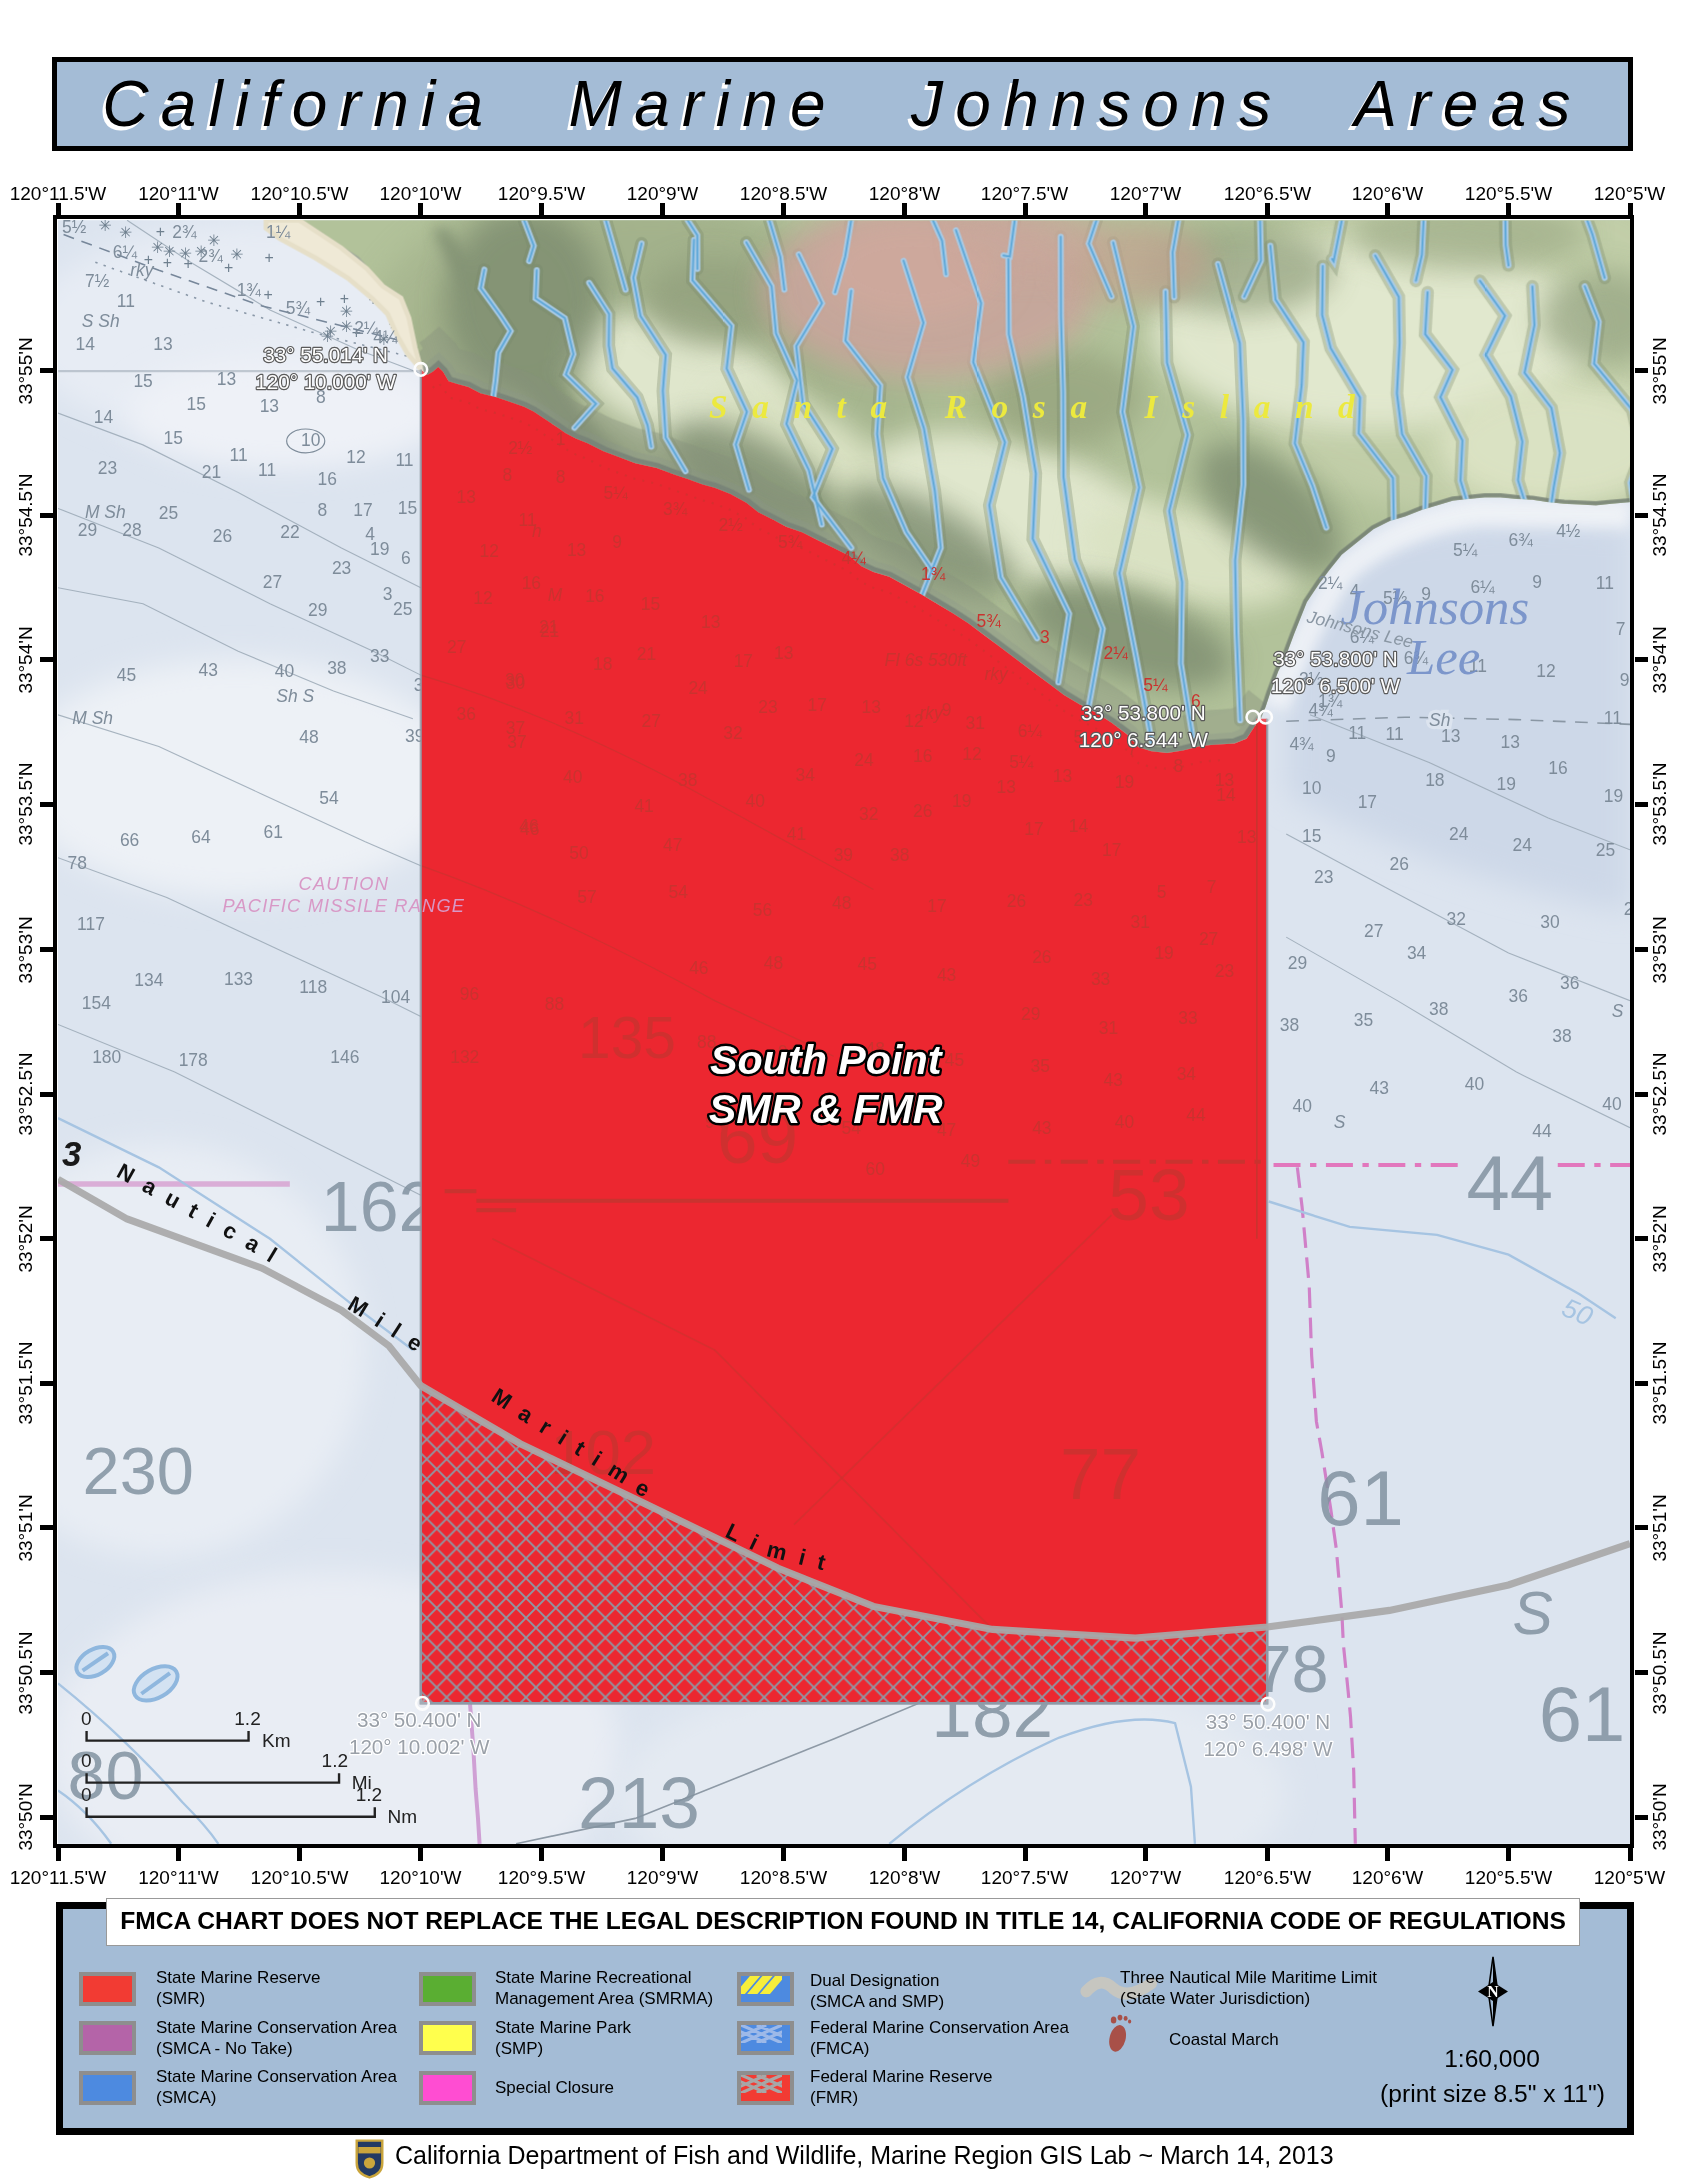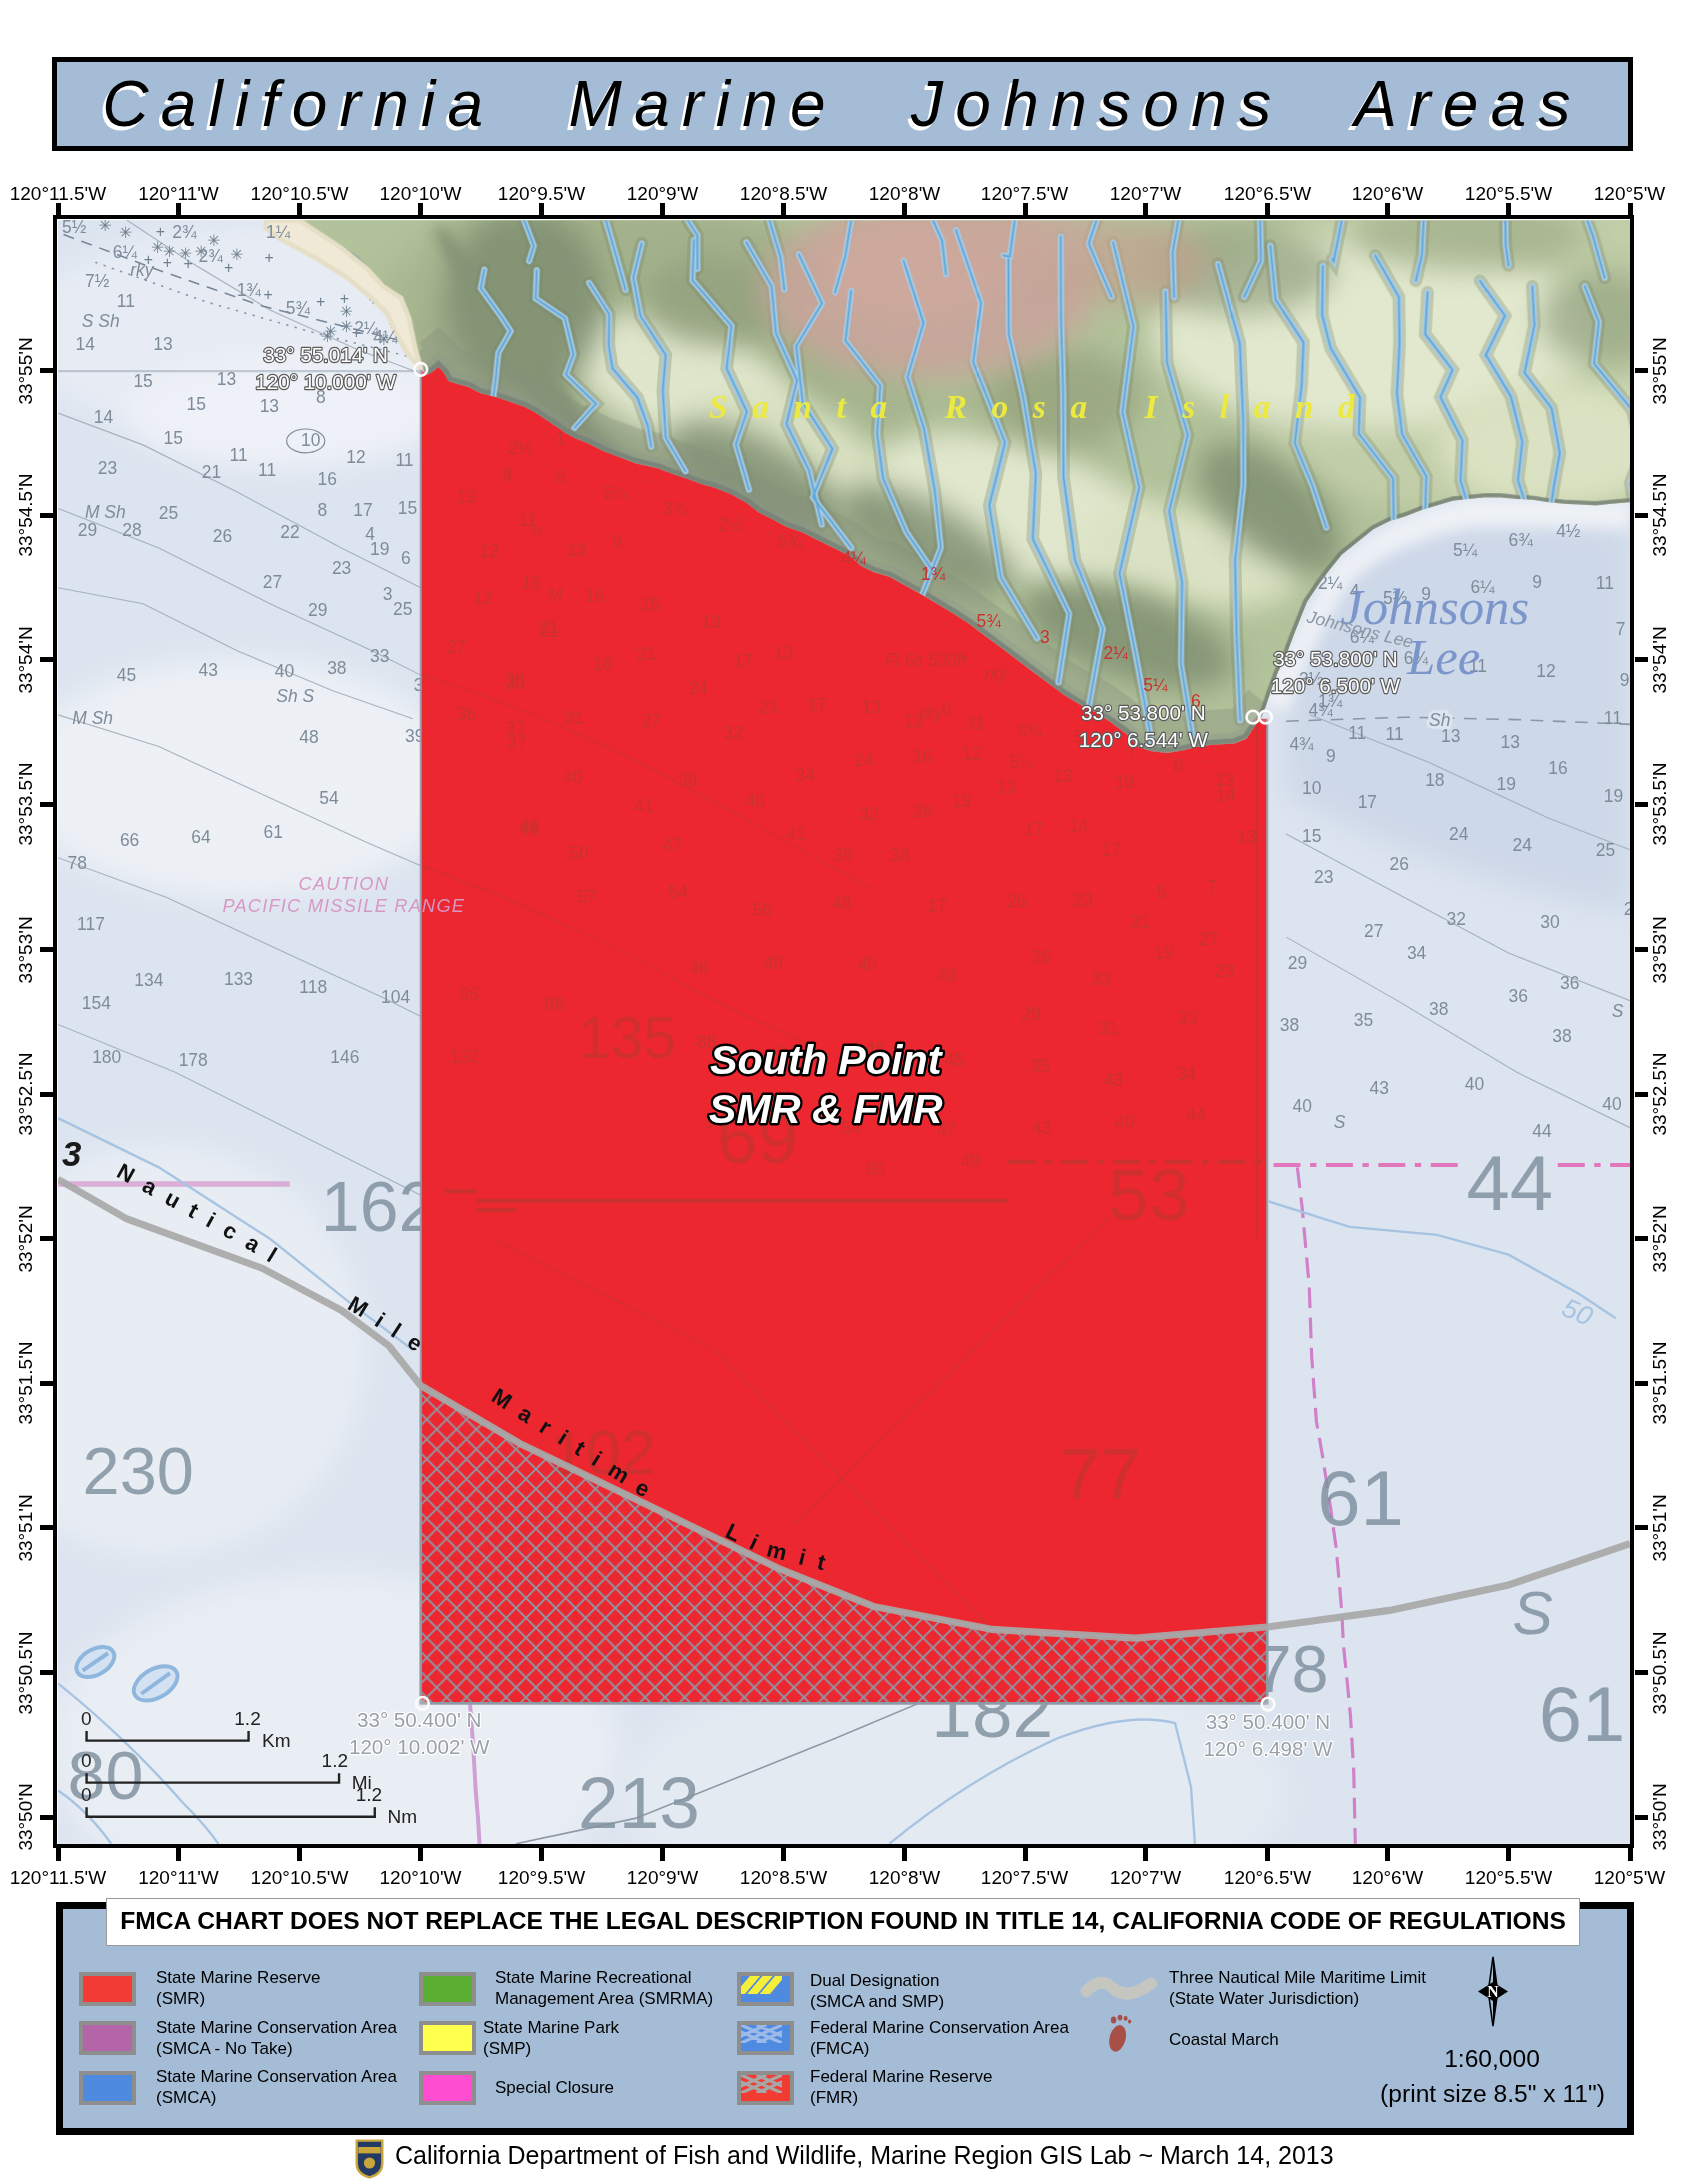--- a/index.html
+++ b/index.html
@@ -781,21 +781,21 @@
 <div class="abs" style="left:79px;top:2071px;width:49px;height:26px;background:#4d8ae0;border:4px solid #8e8e8e"></div>
 
 <div class="abs ll" style="left:156px;top:2066px">State Marine Conservation Area<br>(SMCA)</div>
 
 <div class="abs" style="left:419px;top:1972px;width:49px;height:26px;background:#5aae32;border:4px solid #8e8e8e"></div>
 
 <div class="abs ll" style="left:495px;top:1967px">State Marine Recreational<br>Management Area (SMRMA)</div>
 
 <div class="abs" style="left:419px;top:2021px;width:49px;height:26px;background:#ffff4d;border:4px solid #8e8e8e"></div>
 
-<div class="abs ll" style="left:483px;top:2017px">State Marine Park<br>(SMP)</div>
+<div class="abs ll" style="left:495px;top:2017px">State Marine Park<br>(SMP)</div>
 
 <div class="abs" style="left:419px;top:2071px;width:49px;height:26px;background:#ff4dd2;border:4px solid #8e8e8e"></div>
 
 <div class="abs ll" style="left:495px;top:2077px">Special Closure</div>
 
 <div class="abs" style="left:737px;top:1972px;width:49px;height:26px;background:#4d8ae0;border:4px solid #8e8e8e"><svg width="41" height="18" viewBox="0 0 52 23">
       <rect width="52" height="23" fill="#4d8ae0"></rect>
       <path d="M-6,28 L22,-5 M10,28 L38,-5 M26,28 L54,-5" stroke="#f7ee3a" stroke-width="10"></path>
     </svg></div>
 
@@ -812,21 +812,21 @@
       <rect width="52" height="23" fill="#f23b33"></rect>
       <path d="M0,0 L52,23 M0,23 L52,0 M-20,23 L32,0 M20,23 L72,0 M-20,0 L32,23 M20,0 L72,23" stroke="#a7a7a7" stroke-width="4"></path>
     </svg></div>
 
 <div class="abs ll" style="left:810px;top:2066px">Federal Marine Reserve<br>(FMR)</div>
 
 <svg class="abs" style="left:1080px;top:1969px" width="79" height="37" viewBox="0 0 100 46">
     <path d="M8,28 Q25,8 42,24 Q60,40 90,18" fill="none" stroke="#c6c6c0" stroke-width="15" stroke-linecap="round"></path>
   </svg>
 
-<div class="abs ll" style="left:1169px;top:1967px">Three Nautical Mile Maritime Limit<br>(State Water Jurisdiction)</div>
+<div class="abs ll" style="left:1120px;top:1967px">Three Nautical Mile Maritime Limit<br>(State Water Jurisdiction)</div>
 
 <svg class="abs" style="left:1104px;top:2012px" width="32" height="48" viewBox="0 0 40 60">
     <ellipse cx="17" cy="33" rx="10" ry="17" fill="#a85048" transform="rotate(14 17 33)"></ellipse>
     <ellipse cx="12" cy="10" rx="3.5" ry="4.5" fill="#a85048"></ellipse>
     <ellipse cx="20" cy="7" rx="3" ry="3.5" fill="#a85048"></ellipse>
     <ellipse cx="27" cy="8" rx="2.5" ry="3" fill="#a85048"></ellipse>
     <ellipse cx="32" cy="12" rx="2" ry="2.5" fill="#a85048"></ellipse>
   </svg>
 
 <div class="abs ll" style="left:1169px;top:2029px">Coastal March</div>

